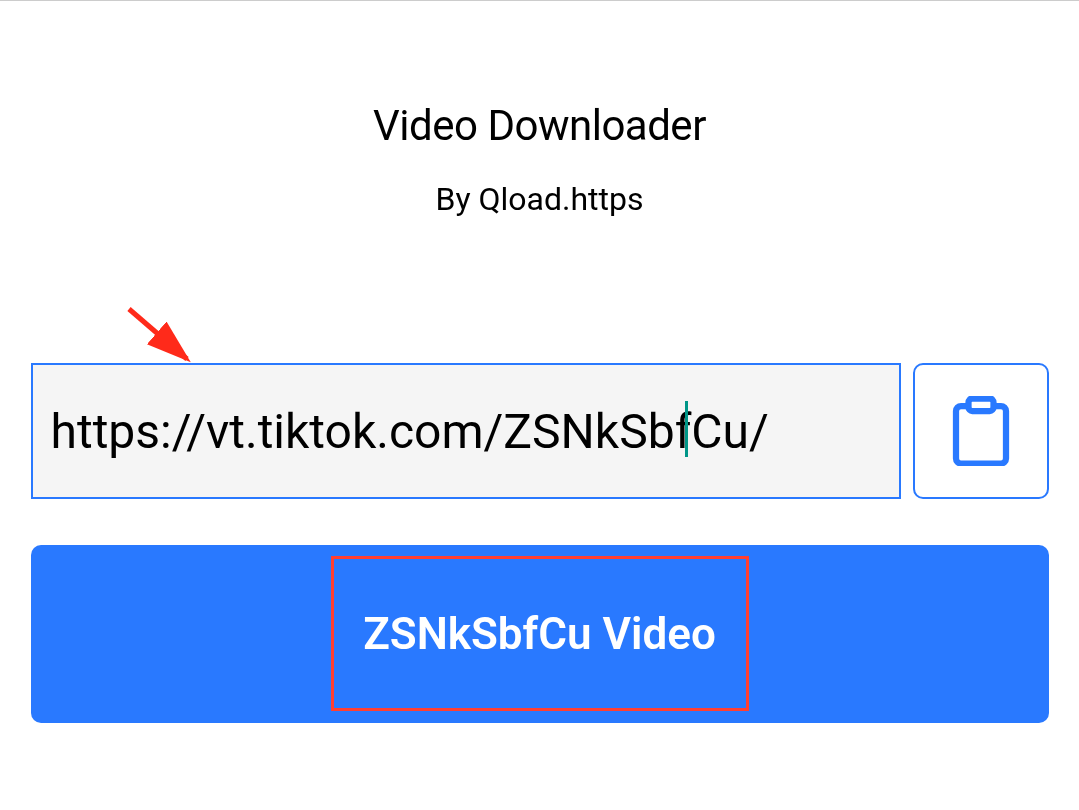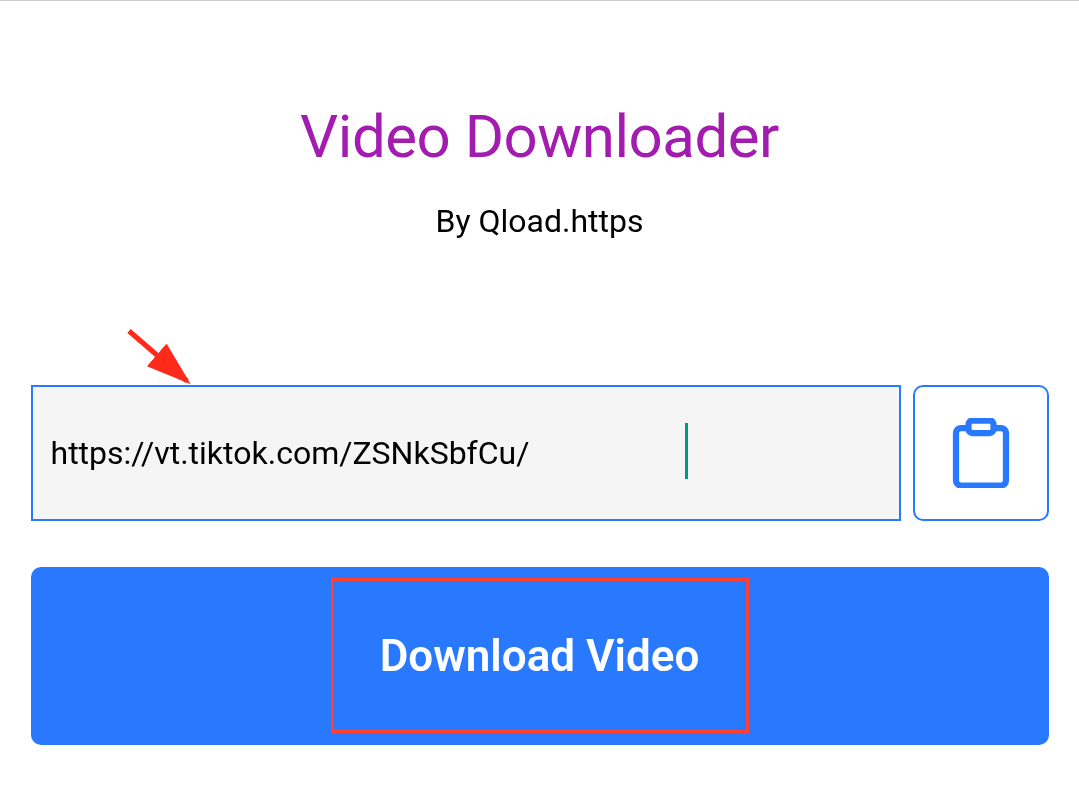--- a/index.html
+++ b/index.html
@@ -16,23 +16,23 @@
       border-top: 1px solid #ccc;
     }
     .container {
       padding-top: 100px;
       width: 100%;
       display: flex;
       flex-direction: column;
       align-items: center;
     }
     .title {
-      font-size: 60px;
+      font-size: 42px;
       font-weight: 400;
-      color: #a21caf;
+      color: #000000;
       text-align: center;
       letter-spacing: -0.5px;
     }
     .subtitle {
       font-size: 32px;
       font-weight: 400;
       color: #000;
       text-align: center;
       margin-top: 30px;
     }
@@ -45,21 +45,21 @@
     }
     .url-input-wrapper {
       flex: 1;
       position: relative;
     }
     .url-input {
       width: 100%;
       height: 136px;
       border: 2px solid #2979ff;
       background: #f5f5f5;
-      font-size: 32px;
+      font-size: 48px;
       color: #000;
       padding: 12px 18px;
       outline: none;
       font-family: inherit;
     }
     .cursor {
       position: absolute;
       left: 654px;
       top: 38px;
       width: 3px;
@@ -136,16 +136,16 @@
     </div>
     <button class="paste-button">
       <svg class="clipboard-icon" viewBox="0 0 24 28" fill="none">
         <rect x="2" y="4" width="20" height="23" rx="2" stroke="#2979ff" stroke-width="2.5" fill="none"></rect>
         <rect x="7" y="1" width="10" height="5" rx="1.5" stroke="#2979ff" stroke-width="2.5" fill="#ffffff"></rect>
       </svg>
     </button>
   </div>
 
   <button class="download-button">
-    <span>Download Video</span>
+    <span>ZSNkSbfCu Video</span>
     <div class="highlight-box"></div>
   </button>
 </div>
 
 </body></html>

